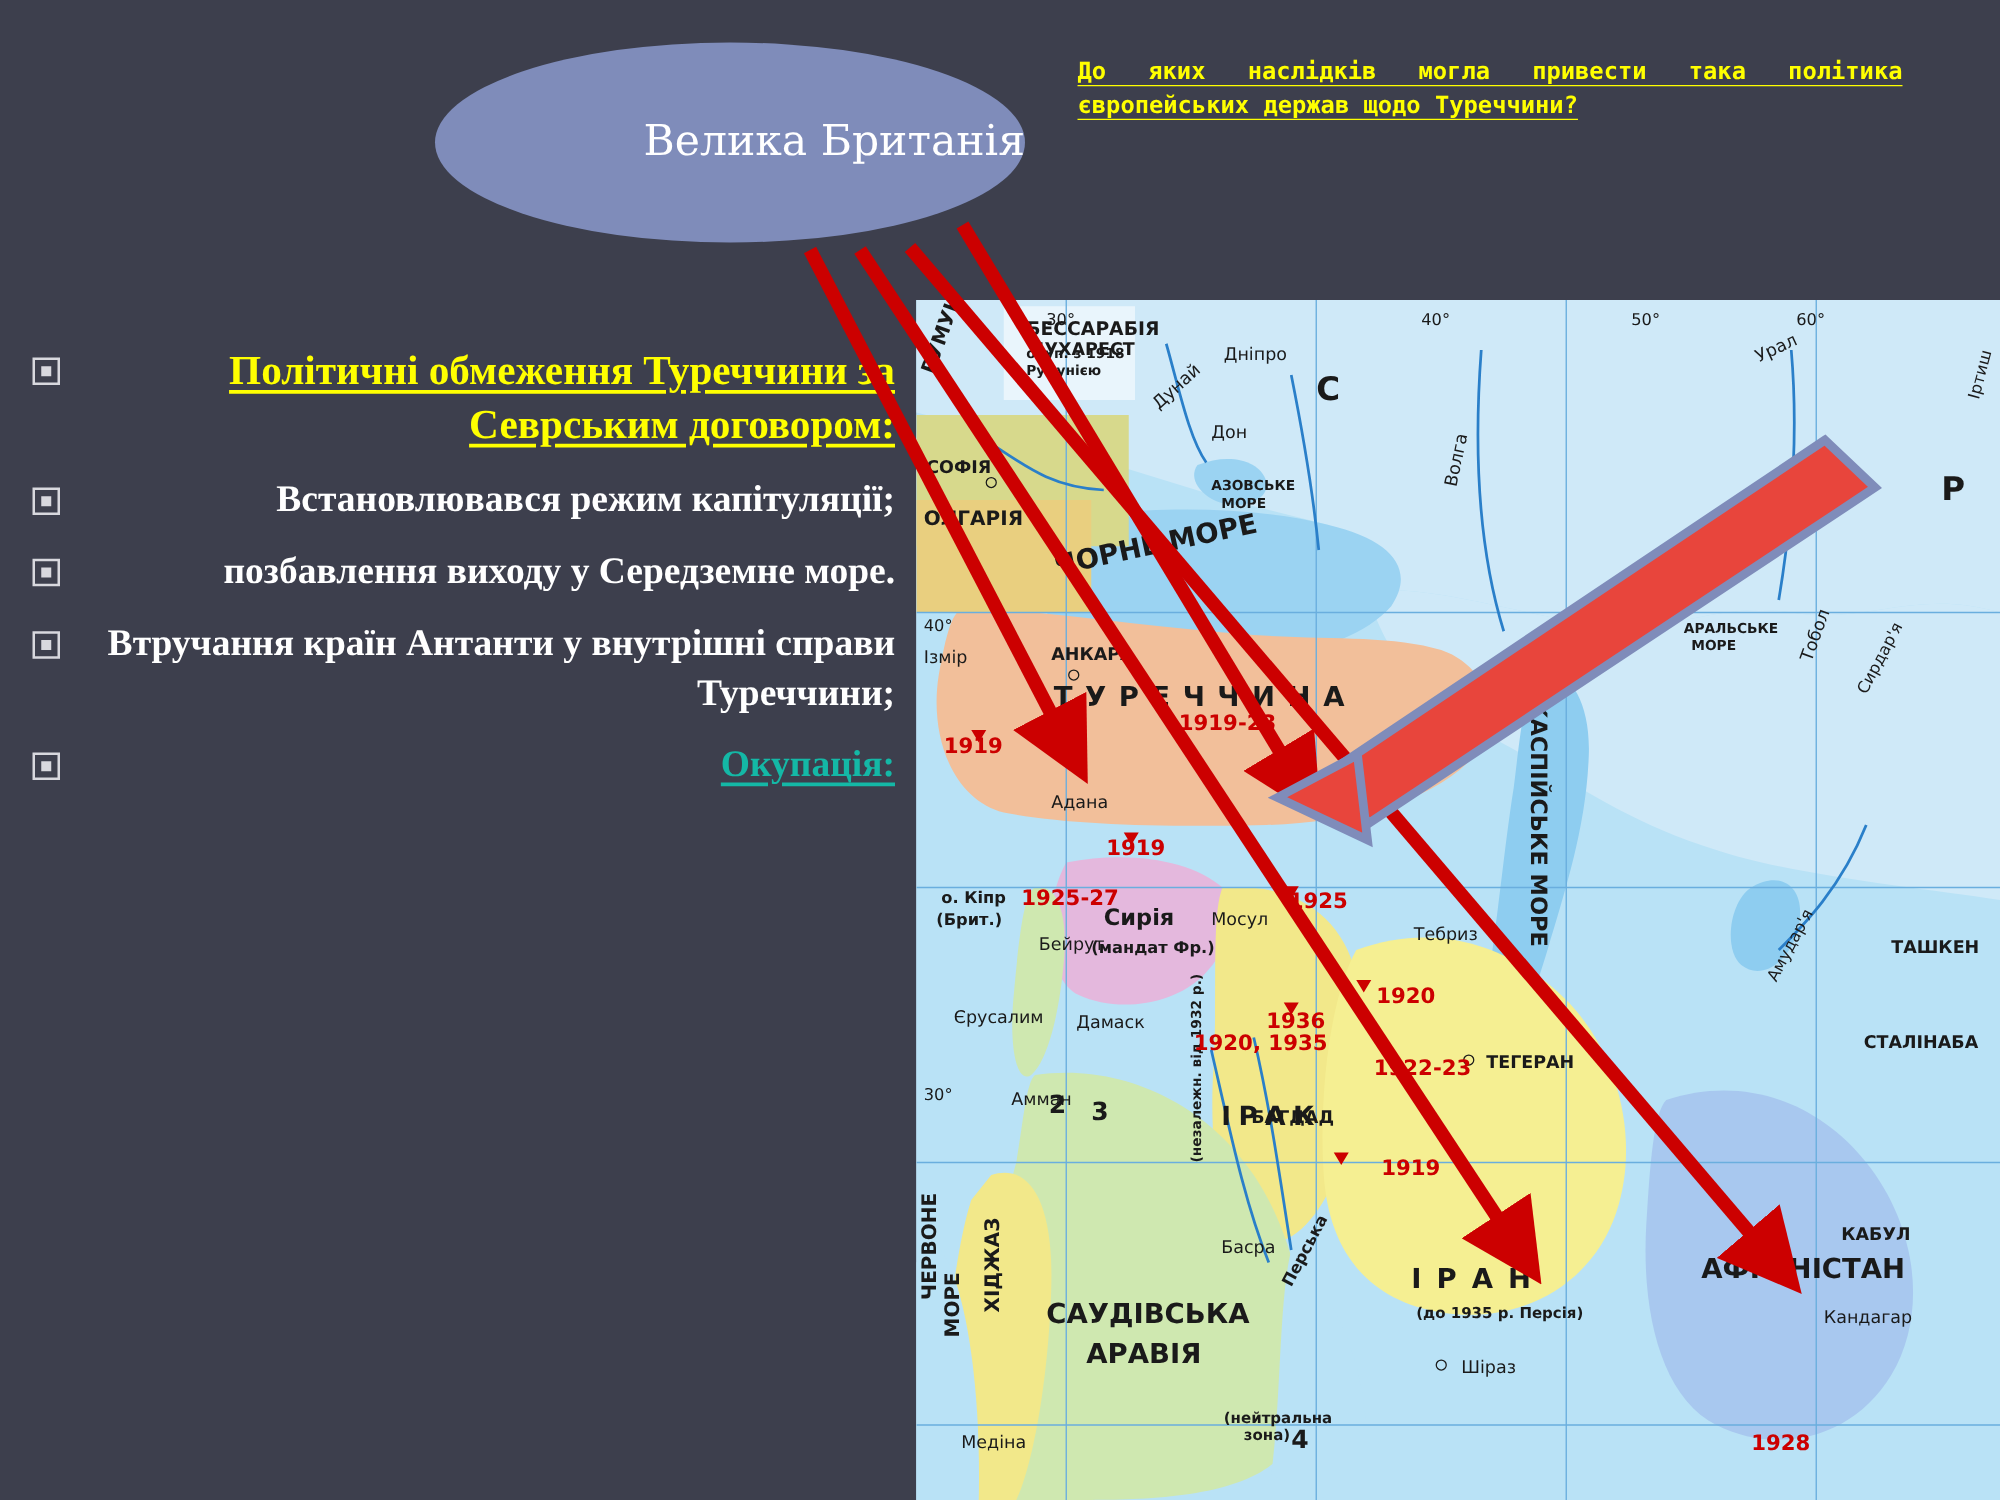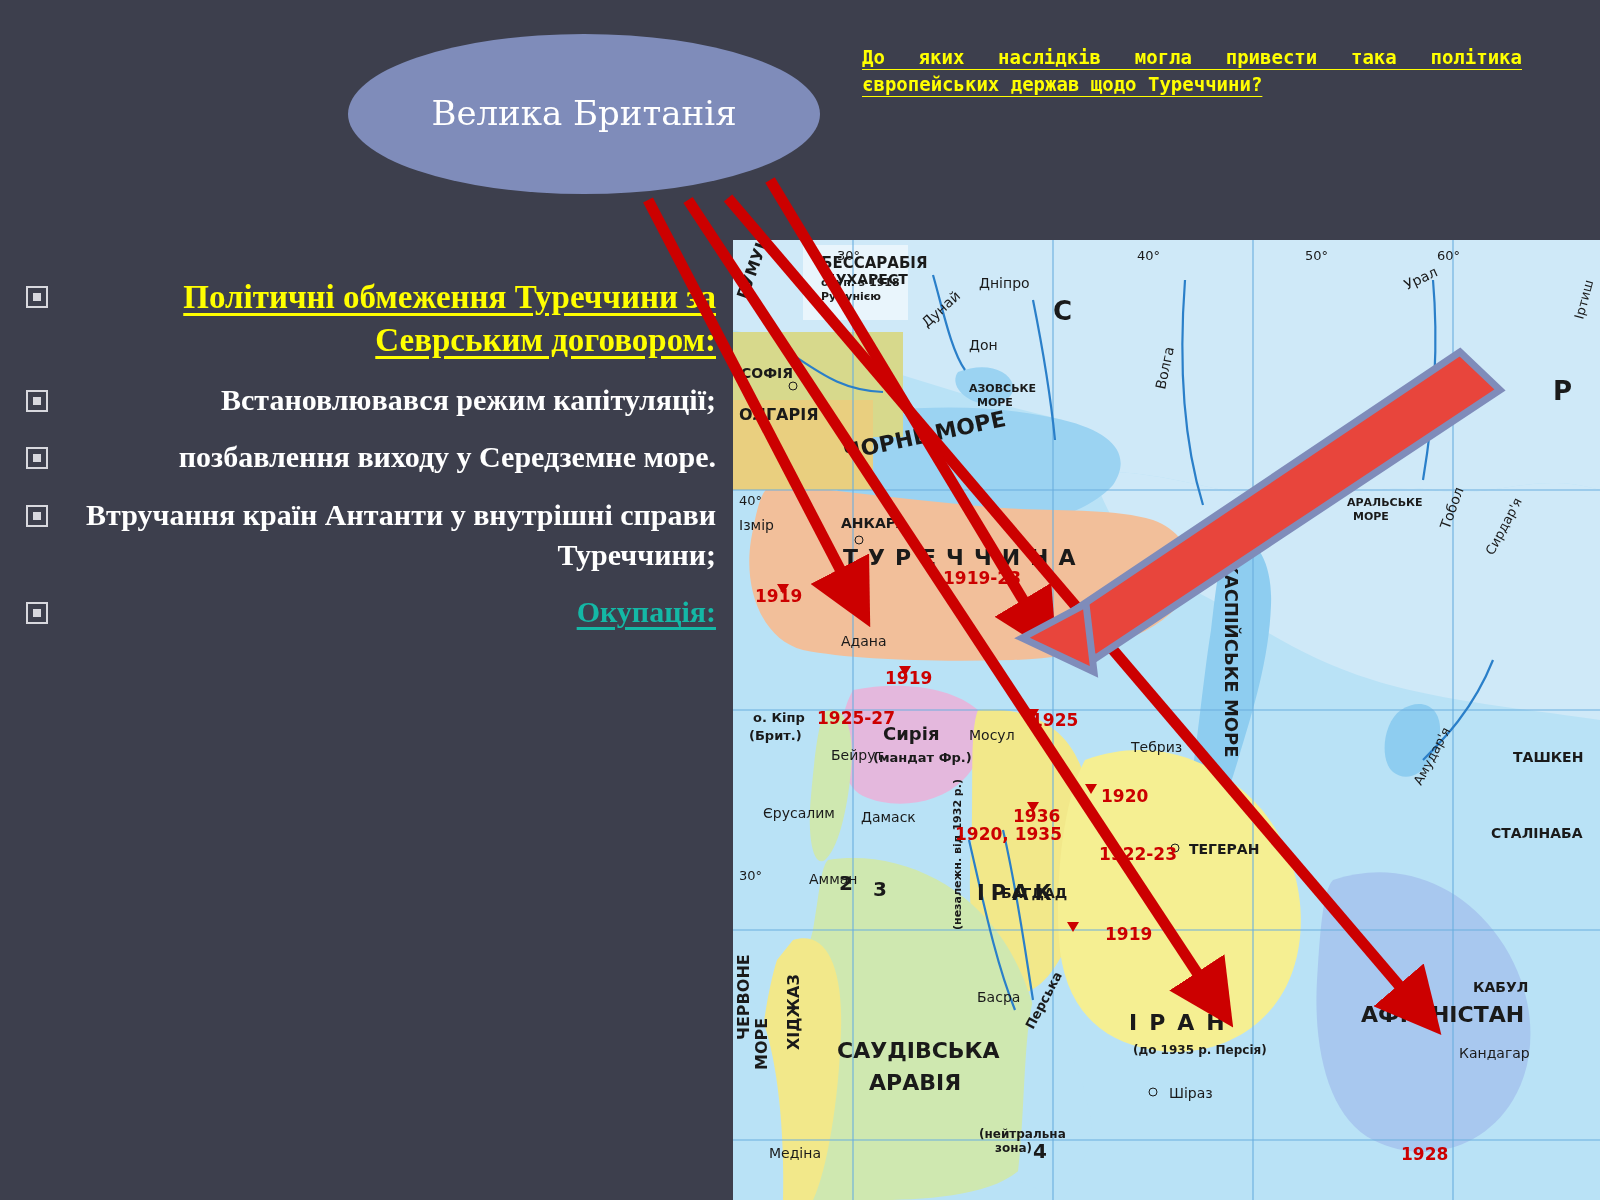--- a/index.html
+++ b/index.html
@@ -20,21 +20,21 @@
   .ellipse {
     position: absolute;
     left: 348px;
     top: 34px;
     width: 472px;
     height: 160px;
     border-radius: 50%;
     background: #7f8cba;
     display: flex;
     align-items: center;
-    justify-content: center;
+    justify-content: flex-end;
     text-align: center;
     color: #ffffff;
     font-family: "DejaVu Serif", serif;
     font-size: 34px;
     line-height: 1.35;
   }
 
   
   .question {
     position: absolute;

